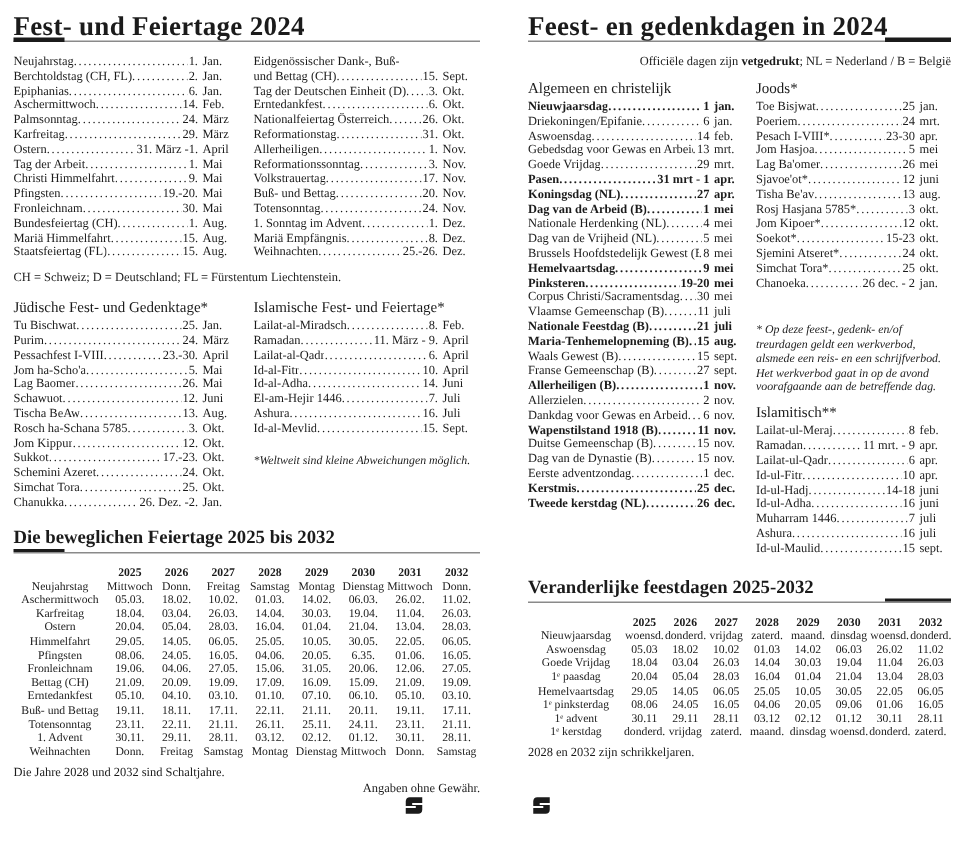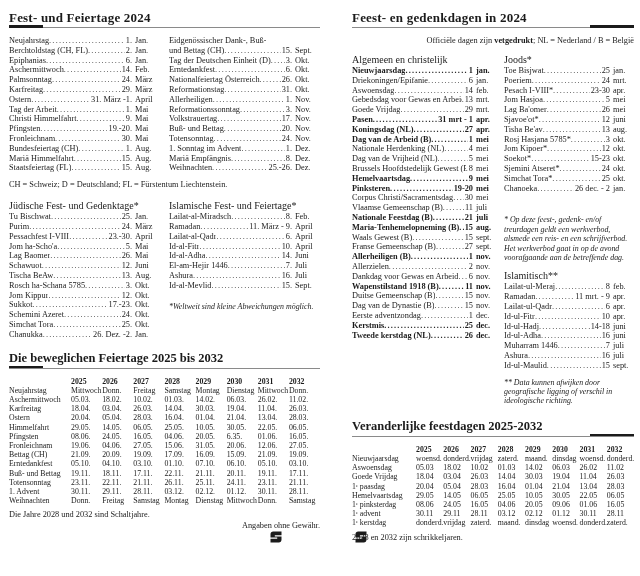--- a/index.html
+++ b/index.html
@@ -1,20 +1,20 @@
 <!DOCTYPE html>
 <html><head>
 <meta charset="utf-8">
 <style>
   html,body{margin:0;padding:0;background:#e8e8e8;}
   .page{position:relative;width:640px;height:576px;background:#ffffff;overflow:hidden;
         font-family:"Liberation Serif","DejaVu Serif",serif;color:#1b1b1b;}
   .lp{position:absolute;left:9px;top:10px;width:311px;}
   .rp{position:absolute;left:352px;top:10px;width:282px;}
-  .ptitle{font-size:13px;font-weight:bold;line-height:15px;letter-spacing:.2px;}
+  .ptitle{font-size:18px;font-weight:bold;line-height:15px;letter-spacing:.2px;}
   .tR{}
   .rule{position:relative;height:4px;border-top:1px solid #8a8a8a;margin-top:2px;margin-bottom:4px;}
   .rule.thL::before{content:"";position:absolute;left:0;top:-3px;width:34px;height:2.6px;background:#1b1b1b;}
   .rule.thR::before{content:"";position:absolute;right:0;top:-3px;width:44px;height:2.6px;background:#1b1b1b;}
   .subtitle{font-size:8.3px;line-height:10px;text-align:right;margin-top:4px;}
   .cols{display:flex;}
   .lp .cols{gap:9px;}
   .rp .cols{gap:7px;margin-top:9px;}
   .col{flex:1 1 0;min-width:0;}
   .rp .colL{flex:0 0 145px;}
@@ -25,21 +25,21 @@
   .ld{flex:1 1 2px;min-width:2px;overflow:hidden;}
   .ld::after{content:".....................................................................";letter-spacing:1.2px;}
   .dt{margin-left:1px;}
   .mo{flex:0 0 auto;width:25px;margin-left:3px;text-align:left;}
   .rp .mo{width:21px;}
   .b{font-weight:bold;}
   .note{font-size:8.3px;line-height:10px;margin-top:7px;}
   .fnote{font-size:7.9px;font-style:italic;line-height:9.4px;}
   .gap11{margin-top:11px;}
   .stitle{font-size:12.5px;font-weight:bold;line-height:15px;}
-  .tbl{font-size:7.8px;margin-top:2px;}
+  .tbl{font-size:7.8px;margin-top:2px;text-align:center;}
   .trow{display:flex;line-height:9.2px;}
   .thead{font-weight:bold;}
   .tlabel{flex:0 0 62px;white-space:nowrap;overflow:hidden;}
   .rp .tlabel{flex:0 0 64px;}
   .tc{flex:1 1 0;min-width:0;white-space:nowrap;}
   .leap{font-size:8.3px;line-height:10px;margin-top:5px;}
   .disc{font-size:8.3px;line-height:10px;text-align:right;margin-top:1px;}
   .logo{position:absolute;top:531px;width:12px;height:12px;}
   .logo svg{display:block;width:12px;height:12px;fill:#1b1b1b;}
   .logoL{left:270px;}
@@ -847,21 +847,20 @@
               <span class="dt">16</span>
               <span class="mo">juli</span>
             </div>
             <div class="hrow">
               <span class="nm">Id-ul-Maulid</span>
               <span class="ld"></span>
               <span class="dt">15</span>
               <span class="mo">sept.</span>
             </div>
           </div>
-        <div class="fnote" style="margin-top:7px;">** Data kunnen afwijken door geografische ligging of verschil in ideologische richting.</div>
       </div>
     </div>
 
     <div style="margin-top:13px;">
       <div class="stitle tR">Veranderlijke feestdagen 2025-2032</div>
       <div class="rule thR"></div>
       <div class="tbl">
           <div class="trow thead">
             <span class="tlabel"></span>
             <span class="tc">2025</span>

